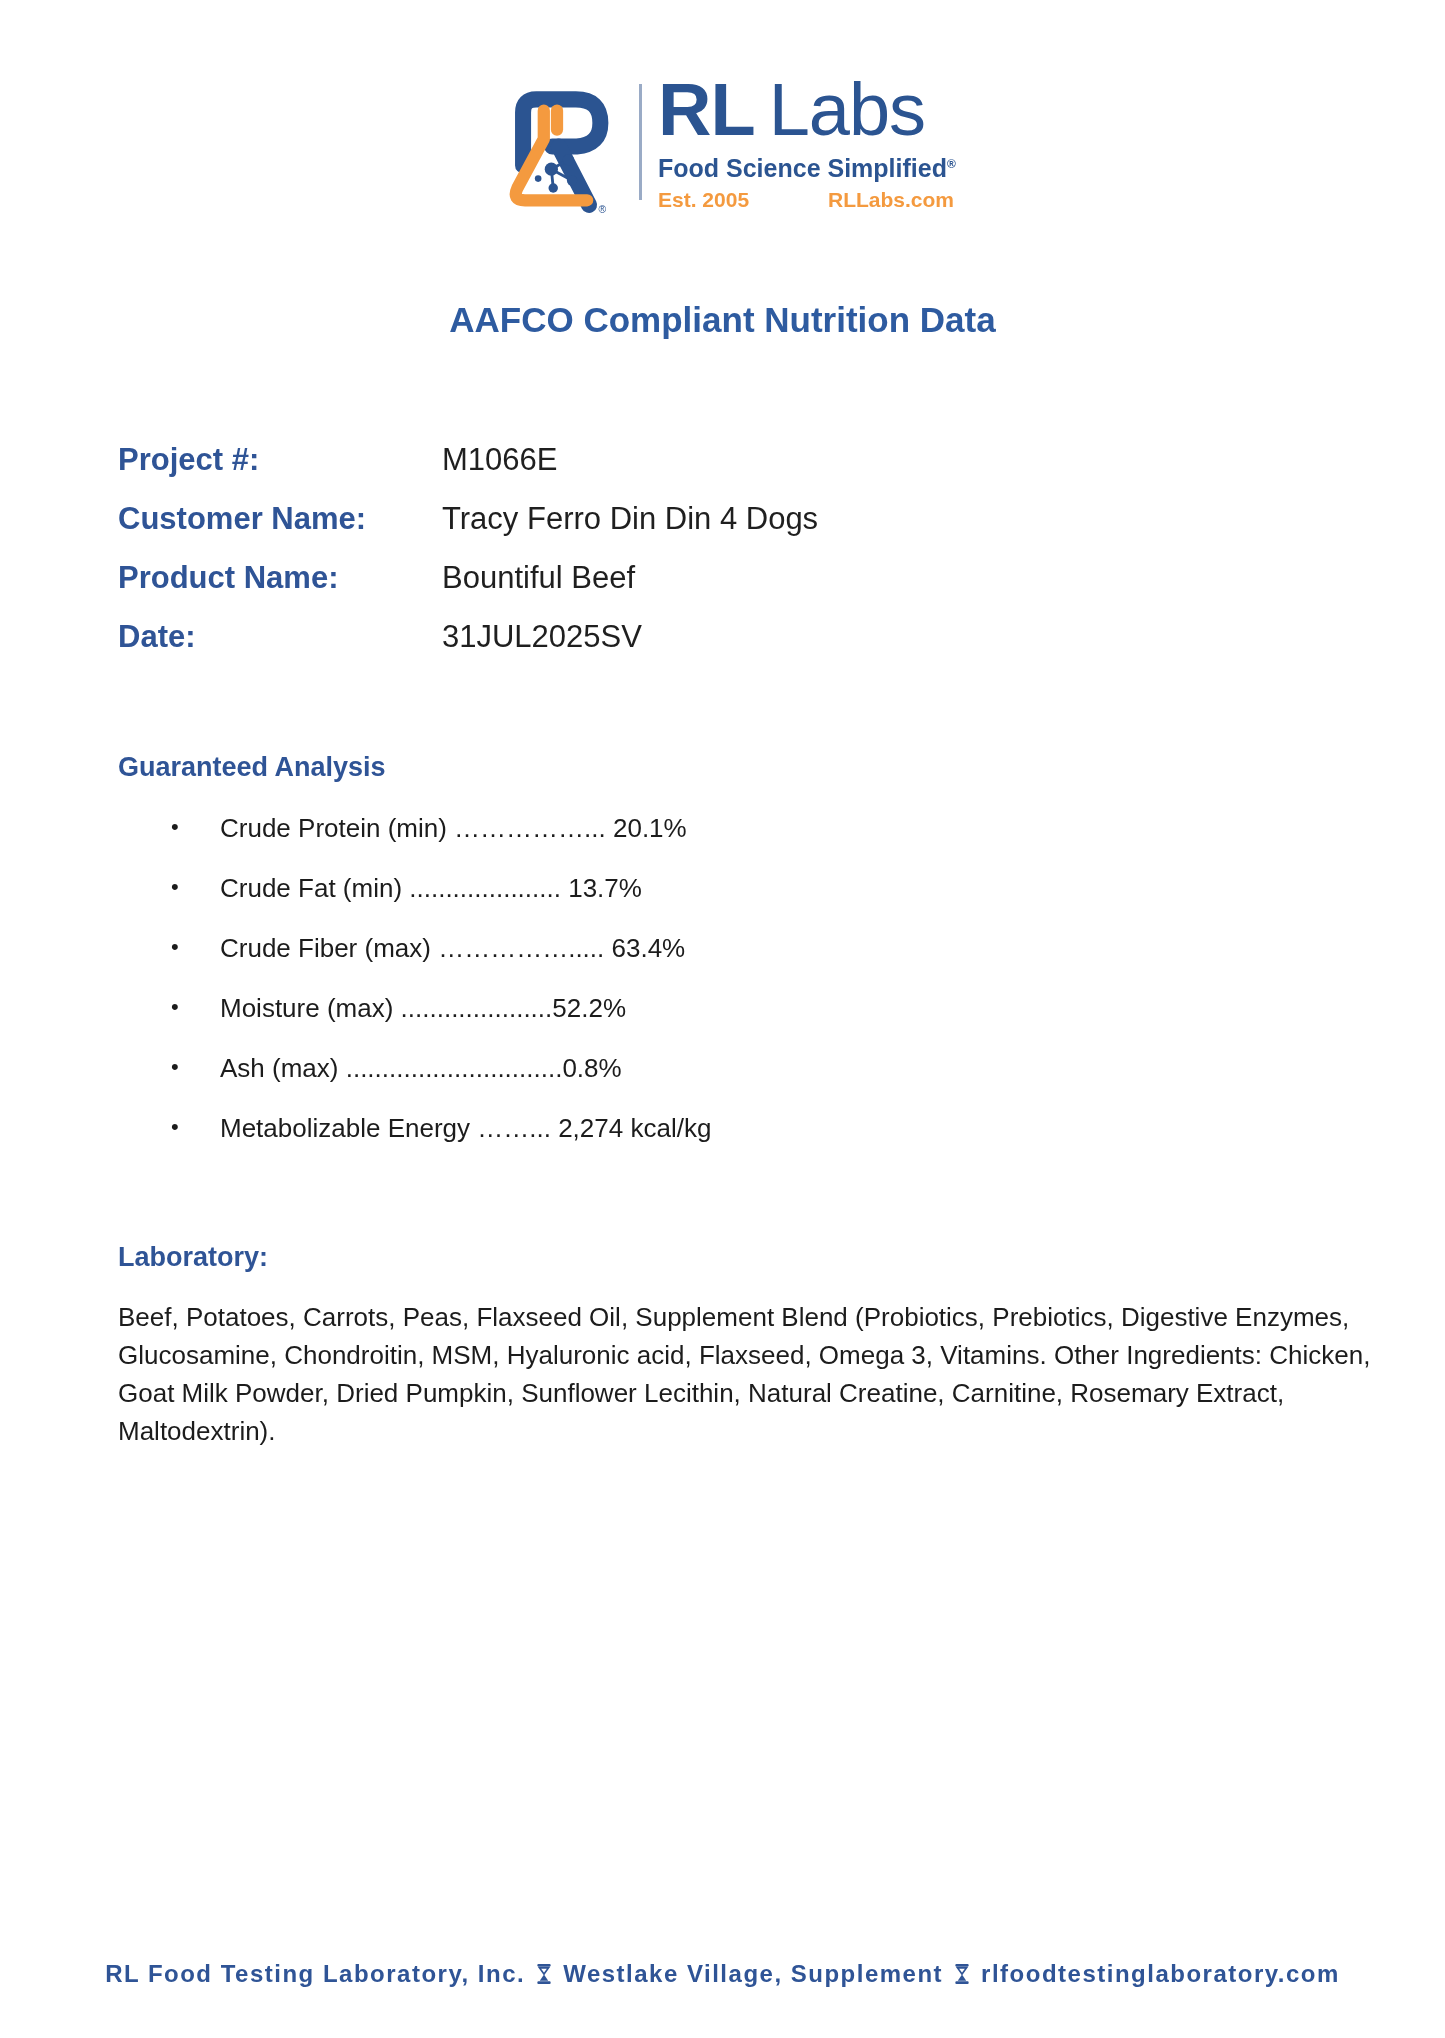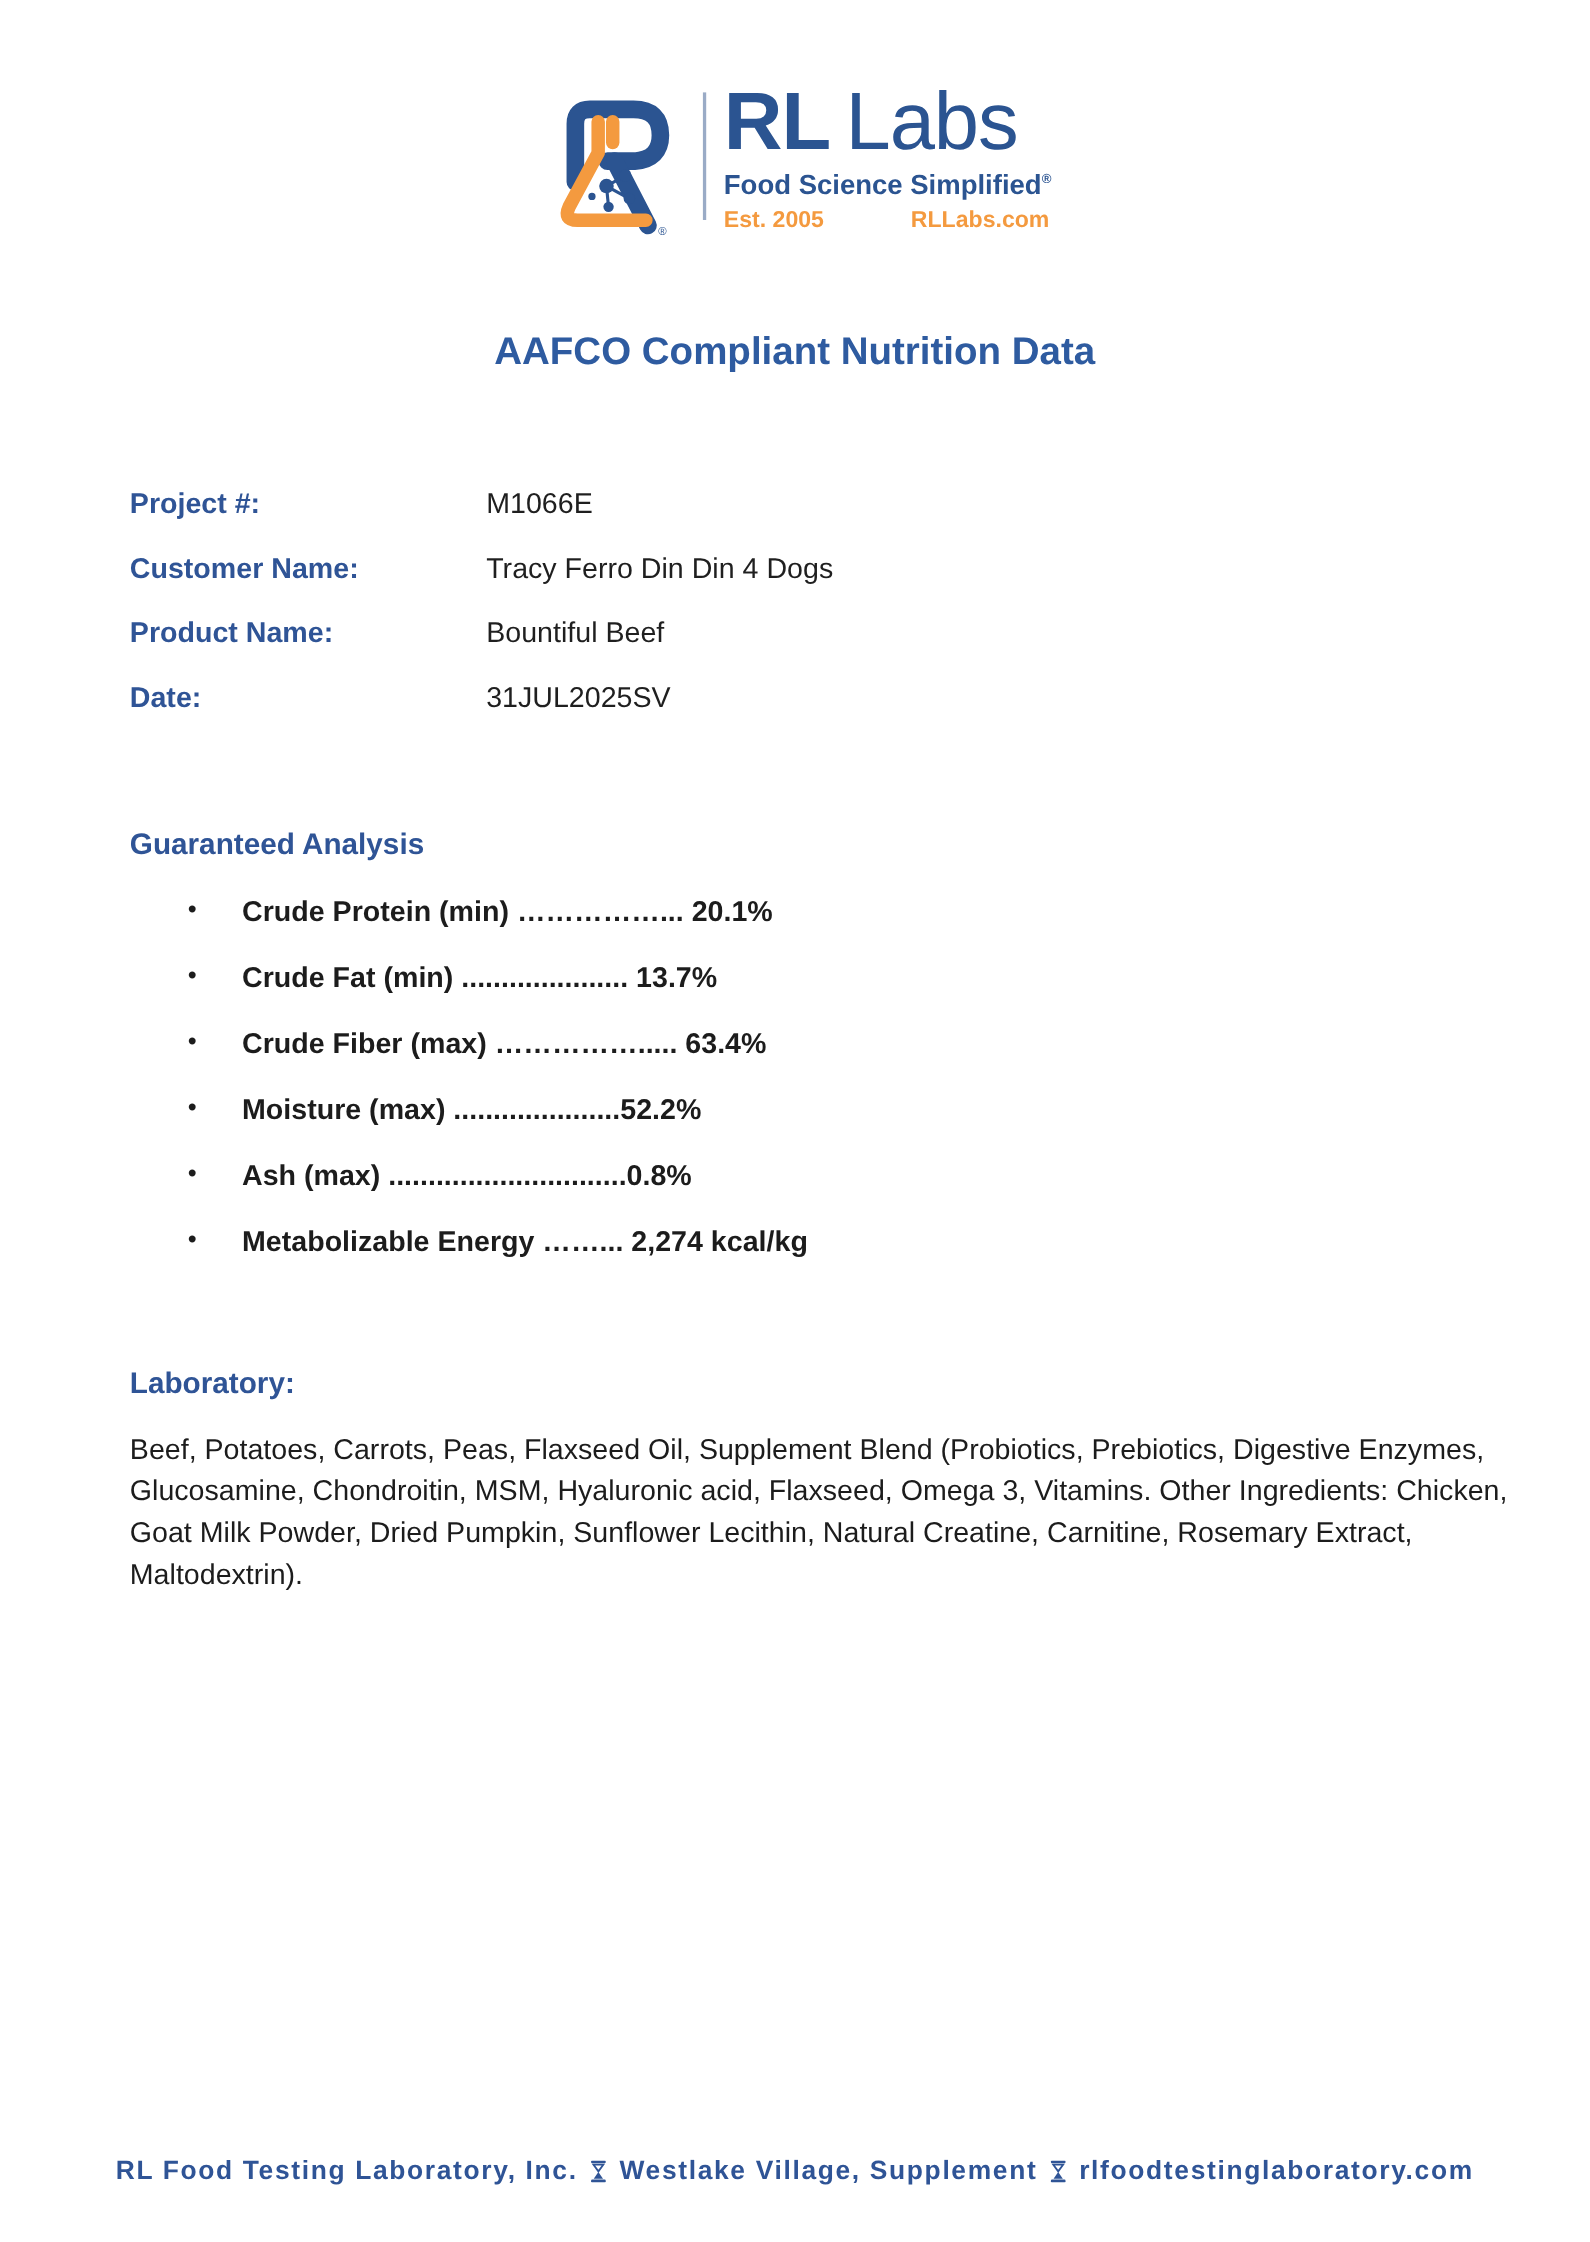--- a/index.html
+++ b/index.html
@@ -25,28 +25,28 @@
   .est-row { margin-top:5px; display:flex; justify-content:space-between; font-size:21px; font-weight:700; color:#f49a3f; }
 
   
   .doc-title {
     position:absolute; top:300px; left:0; width:100%;
     text-align:center; font-size:35px; font-weight:700; color:#2e5ba0;
   }
 
   
   .info-block { position:absolute; top:442px; left:118px; }
-  .info-row { display:flex; height:59px; align-items:flex-start; font-size:26px; }
+  .info-row { display:flex; height:59px; align-items:flex-start; font-size:31px; }
   .info-label { width:296px; font-weight:700; color:#2f5496; }
   .info-value { color:#1f1f1f;margin-left:28px; }
 
   
   .ga-heading { position:absolute; top:752px; left:118px; font-size:27px; font-weight:700; color:#2f5496; }
   .ga-list { position:absolute; top:812px; left:171px; }
-  .ga-item { display:flex; align-items:flex-start; height:60px; font-size:26px; font-weight:700; color:#1c1c1c; }
+  .ga-item { display:flex; align-items:flex-start; height:60px; font-size:26px; font-weight:400; color:#1c1c1c; }
   .ga-bullet { width:49px; font-size:22px; line-height:30px; }
   .ga-bullet::before { content:"•"; }
   .ga-text { line-height:32px; }
 
   
   .ing-heading { position:absolute; top:1242px; left:118px; font-size:27px; font-weight:700; color:#2f5496; }
   .ing-paragraph {
     position:absolute; top:1298px; left:118px; width:1268px;
     font-size:26px; line-height:38px; color:#1c1c1c;
   }

